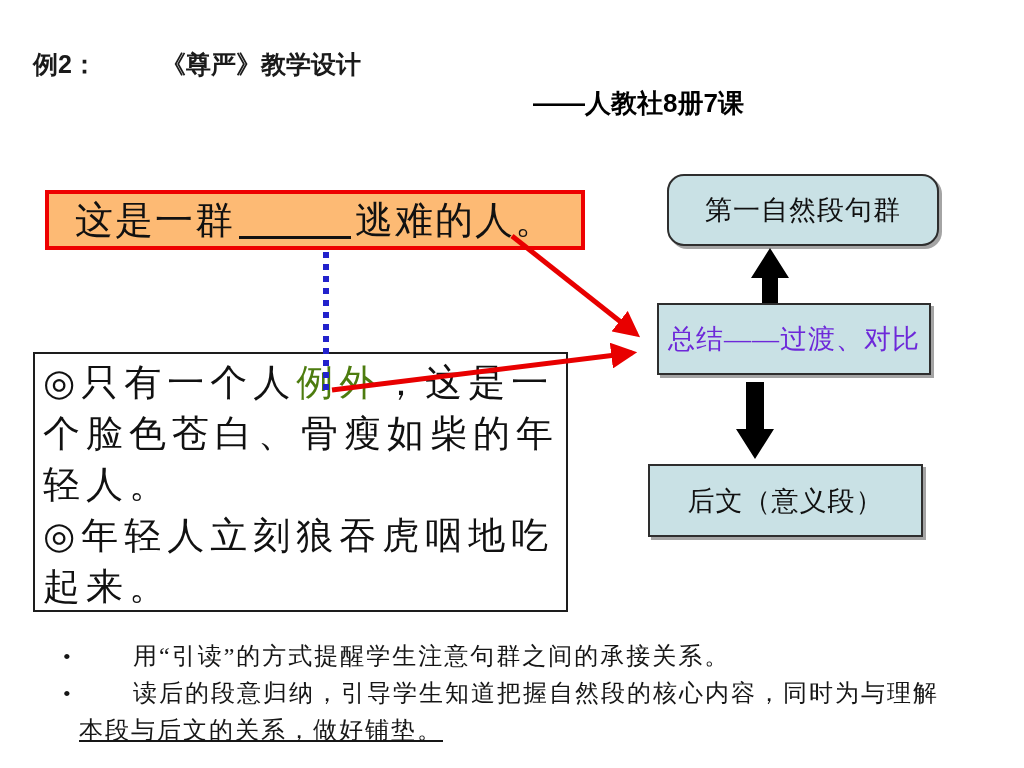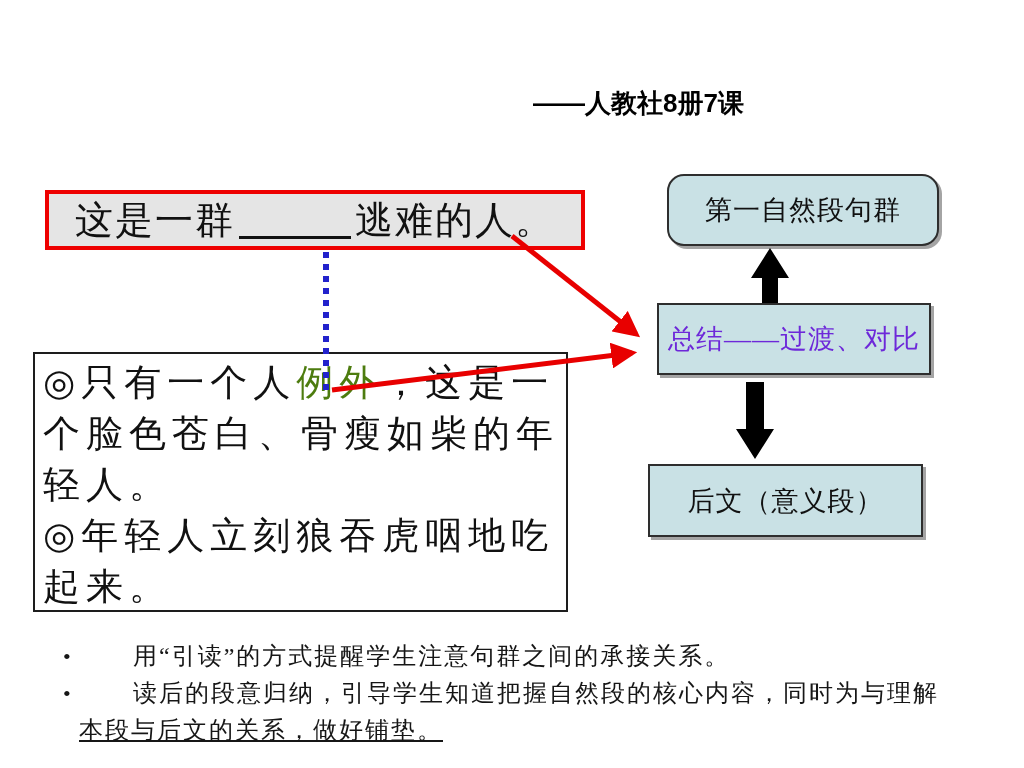--- a/index.html
+++ b/index.html
@@ -15,21 +15,21 @@
   }
   .title-row .gap{display:inline-block;width:64px;}
   .subtitle{
     position:absolute;left:533px;top:86px;
     font-family:"Liberation Sans","DejaVu Sans",sans-serif;
     font-weight:bold;font-size:26px;color:#000000;white-space:nowrap;
   }
   
   .sentence-box{
     position:absolute;left:45px;top:190px;width:540px;height:60px;
-    border:4px solid #ee0000;box-sizing:border-box;background:#e5e5e5;
+    border:4px solid #ee0000;box-sizing:border-box;background:#fdba74;
     display:flex;align-items:center;justify-content:center;
     font-size:38px;letter-spacing:2px;white-space:nowrap;z-index:2;
   }
   .blank{
     display:inline-block;width:112px;height:34px;
     border-bottom:3px solid #111;margin:0 4px;
   }
   
   .flow-box{
     position:absolute;background:#c9e1e5;border:2px solid #2e2e2e;
@@ -63,20 +63,23 @@
   .note-line{display:flex;}
   .note-line .bullet{width:26px;flex:0 0 26px;font-size:22px;}
   .note-line .ind{display:inline-block;width:44px;flex:0 0 44px;}
   .note-line.cont{margin-left:16px;text-decoration:underline;}
 </style>
 </head>
 <body>
 
 <div class="slide">
 
+  <div class="title-row">
+    <span>例2：</span><span class="gap"></span><span>《尊严》教学设计</span>
+  </div>
   <div class="subtitle">——人教社8册7课</div>
 
   <div class="sentence-box">
     <span>这是一群</span>
     <span class="blank"></span>
     <span>逃难的人。</span>
   </div>
 
   <div class="flow-box box1">
     <span>第一自然段句群</span>

